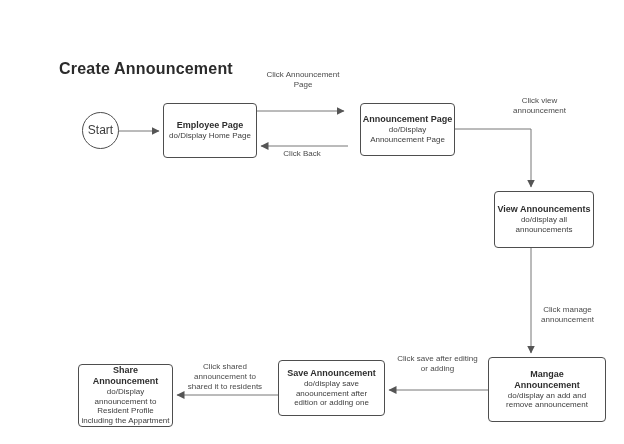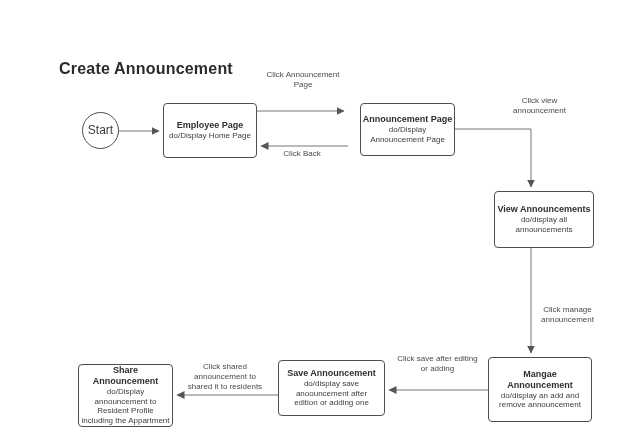--- a/index.html
+++ b/index.html
@@ -113,21 +113,21 @@
     <span class="nsub">do/Display
 Announcement Page</span>
   </div>
 
   <div class="node" style="left:494px; top:191px; width:100px; height:57px;">
     <span class="ntitle">View Announcements</span>
     <span class="nsub">do/display all
 announcements</span>
   </div>
 
-  <div class="node" style="left:488px; top:357px; width:104px; height:65px;">
+  <div class="node" style="left:488px; top:357px; width:118px; height:65px;">
     <span class="ntitle">Mangae
 Announcement</span>
     <span class="nsub">do/display an add and
 remove announcement</span>
   </div>
 
   <div class="node" style="left:278px; top:360px; width:107px; height:56px;">
     <span class="ntitle">Save Announcement</span>
     <span class="nsub">do/display save
 anoouncement after

